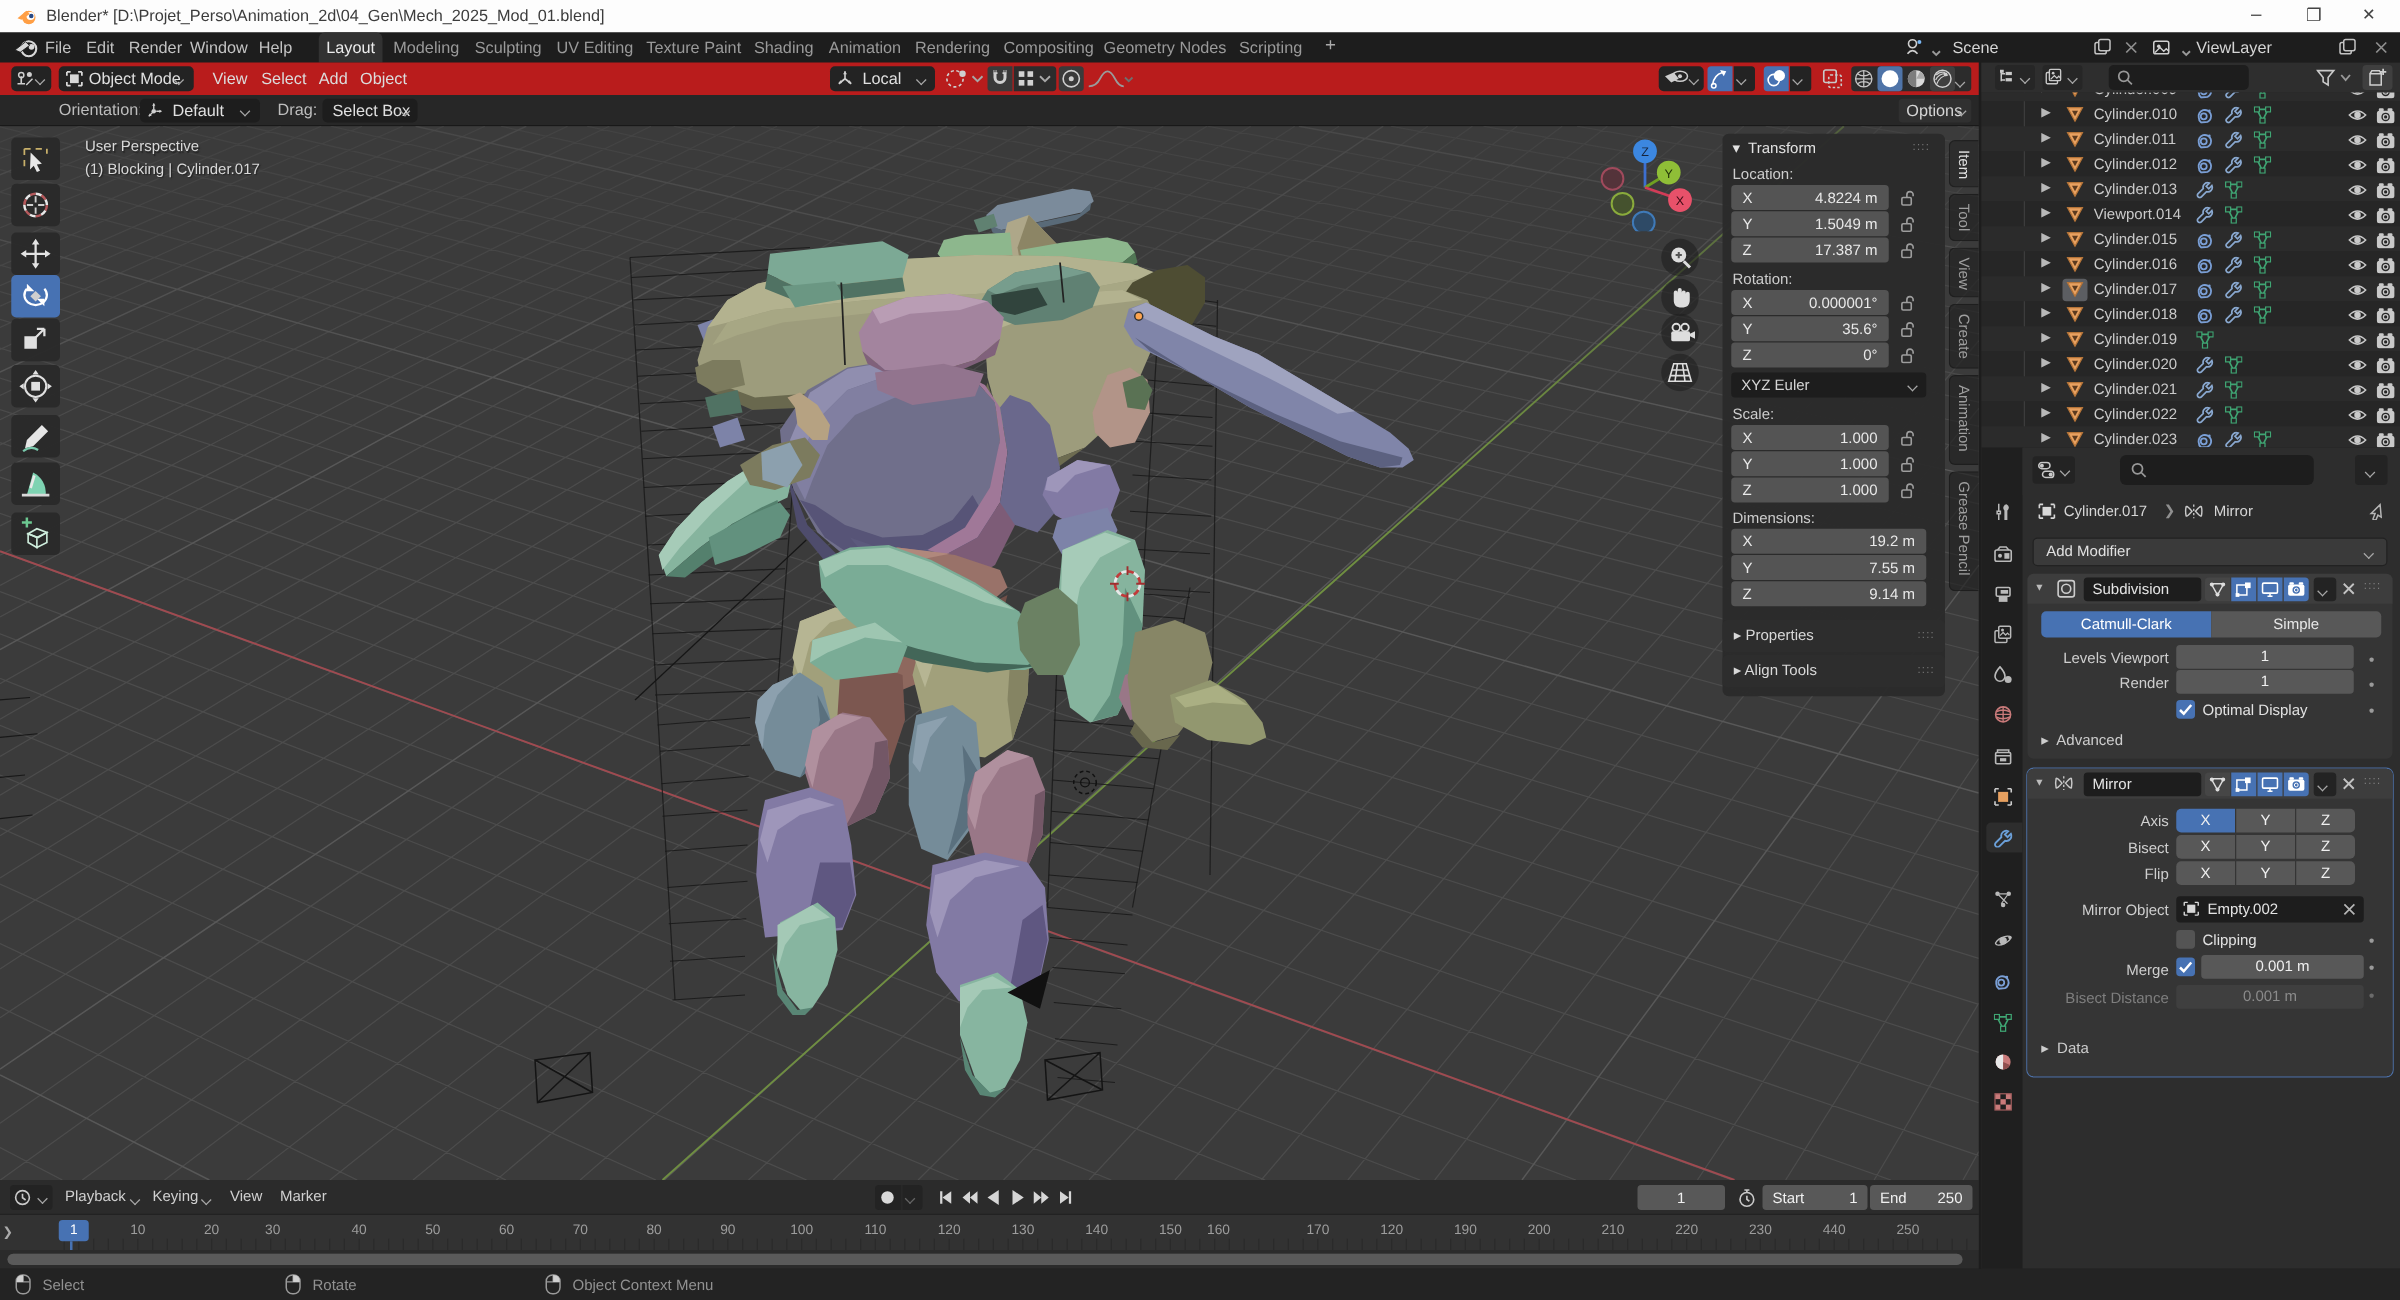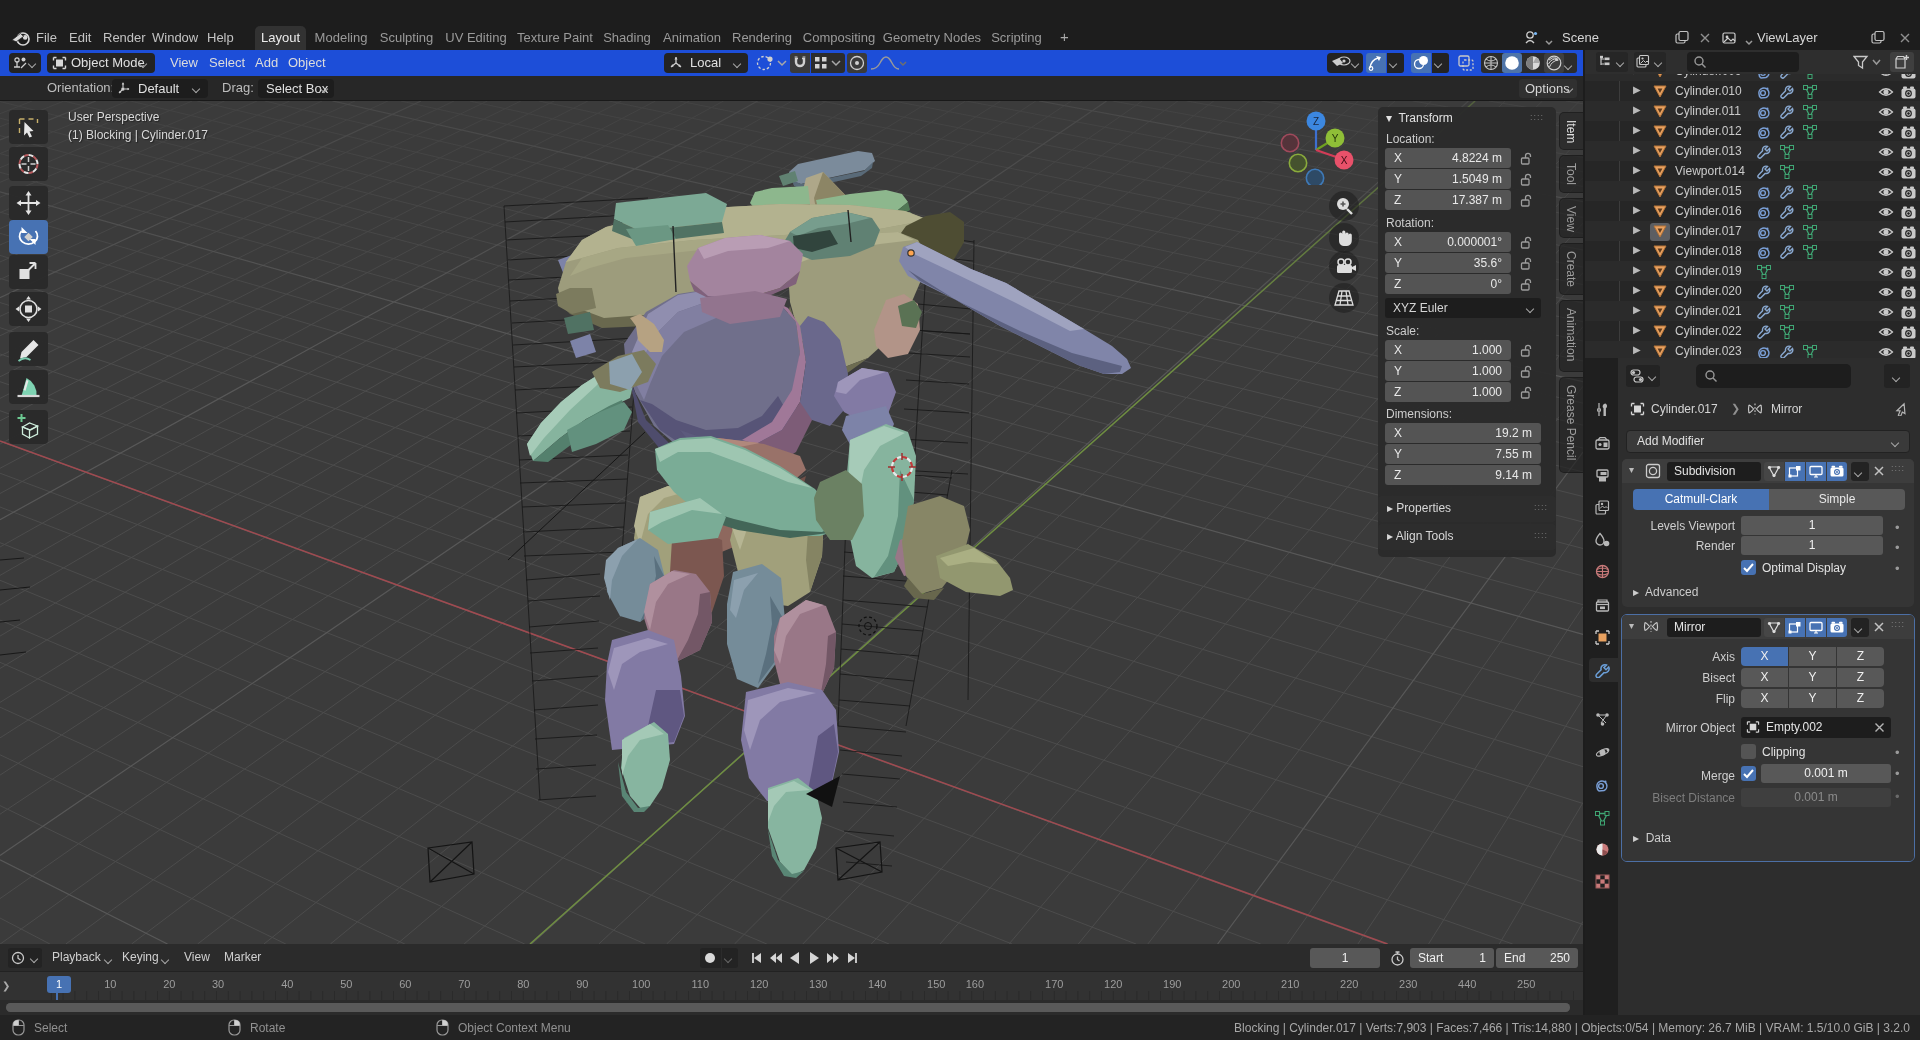--- a/index.html
+++ b/index.html
@@ -4,40 +4,52 @@
 html,body{width:1920px;height:1040px;overflow:hidden;background:#1d1d1d;
  font-family:"Liberation Sans",sans-serif;-webkit-font-smoothing:antialiased}
 .abs{position:absolute}
 #page{position:relative;width:1920px;height:1040px}
 #titlebar{position:absolute;left:0;top:0;width:1920px;height:26px;background:#fdfdfd;color:#3c3c3c;font-size:13px}
 .wbtn{position:absolute;top:0;width:46px;height:26px;color:#444;text-align:center;font-size:12px;line-height:24px}
 #menubar{position:absolute;left:0;top:26px;width:1920px;height:22px;background:#1d1d1d;color:#c3c3c3;font-size:13px}
 #menubar span.m{position:absolute;top:4px}
 .wtab{position:absolute;top:0;height:24px;color:#9a9a9a;font-size:13px;padding-top:4px;text-align:center;border-radius:5px 5px 0 0}
 .wtab.on{background:#323232;color:#ececec}
-#vhead{position:absolute;left:0;top:50px;width:1583px;height:26px;background:#1d4ed8;color:#dcdcdc;font-size:13px}
+#vhead{position:absolute;left:0;top:50px;width:1583px;height:26px;background:#b91c1c;color:#dcdcdc;font-size:13px}
 #vtool{position:absolute;left:0;top:76px;width:1583px;height:25px;background:#272727;color:#bdbdbd;font-size:13px;border-bottom:1px solid #191919}
 .pill{position:absolute;background:#232323;border-radius:4px;height:20px;top:3px;color:#e0e0e0}
 .dpill{position:absolute;background:#1d1d1d;border-radius:4px;height:19px;color:#e0e0e0}
 .chev{display:inline-block;width:9px;height:9px;position:relative}
 .chev:before{content:"";position:absolute;left:0;top:2px;width:5px;height:5px;border-right:1.4px solid #a8a8a8;border-bottom:1.4px solid #a8a8a8;transform:rotate(45deg)}
 #viewport{position:absolute;left:0;top:101px;width:1583px;height:843px;background:#3b3b3b;overflow:hidden}
 .tbtn{position:absolute;left:9px;width:39px;height:34px;background:rgba(41,41,41,.95);border-radius:4px}
 .tbtn.on{background:#4772b3}
 #outliner{position:absolute;left:1585px;top:50px;width:335px;height:308px;background:#262626;overflow:hidden}
 #props{position:absolute;left:1585px;top:358px;width:335px;height:657px;background:#2d2d2d;overflow:hidden}
 #timeline{position:absolute;left:0;top:944px;width:1583px;height:71px;background:#2b2b2b}
 #status{position:absolute;left:0;top:1015px;width:1920px;height:25px;background:#232323;color:#919191;font-size:12px}
 svg{display:block}
 .vtabs{position:absolute;writing-mode:vertical-rl;font-size:12px;color:#b9b9b9}
 .otext{font-size:12px;color:#cacaca}
 </style></head>
 <body>
 <div id="page">
 
+<div id="titlebar">
+ <svg class="abs" style="left:13px;top:4px" width="18" height="18" viewBox="0 0 18 18">
+  <circle cx="10" cy="10" r="5.4" fill="#ff9f45"></circle>
+        <circle cx="11.4" cy="8.7" r="3.2" fill="#fff"></circle>
+  <circle cx="12" cy="8.7" r="1.8" fill="#2a4a84"></circle>
+        <path d="M1 10.5 L8.2 4.6 L10.8 7.2 L4.2 11.8 Z" fill="#ff9f45"></path>
+ </svg>
+ <span class="abs" style="left:37px;top:5px">Blender* [D:\Projet_Perso\Animation_2d\04_Gen\Mech_2025_Mod_01.blend]</span>
+ <div class="wbtn" style="right:92px;font-size:15px">–</div>
+ <div class="wbtn" style="right:46px;font-size:14px">❐</div>
+ <div class="wbtn" style="right:2px;font-size:13px">✕</div>
+</div>
 
 <div id="menubar">
  <svg class="abs" style="left:11px;top:3px" width="22" height="18" viewBox="0 0 22 18">
   <circle cx="12" cy="10" r="6" fill="none" stroke="#d8d8d8" stroke-width="1.7"></circle>
   <circle cx="14.2" cy="8.4" r="2.3" fill="#d8d8d8"></circle>
   <path d="M1 11 L9.5 4.4 L12.6 7.4 L5.2 12.8 Z" fill="#d8d8d8" stroke="#1d1d1d" stroke-width="0.7"></path>
  </svg>
  <span class="m" style="left:36px">File</span>
       <span class="m" style="left:69px">Edit</span>
  <span class="m" style="left:103px">Render</span>
@@ -1473,14 +1485,13 @@
       </svg>
       <span class="abs" style="left:250px;top:6px">Rotate</span>
  <svg class="abs" style="left:436px;top:4px" width="13" height="17" viewBox="0 0 13 17">
     <rect x="1" y="1" width="11" height="15" rx="5" fill="none" stroke="#9a9a9a" stroke-width="1.2"></rect>
     <path d="M1.2 6.5 h10.6" stroke="#9a9a9a" stroke-width="1"></path>
         <path d="M6.5 1v5.5" stroke="#9a9a9a" stroke-width="1"></path>
     <path d="M1.2 6.5 V5.8 Q1.2 1 6.5 1 V6.5z" fill="none"></path>
         <path d="M11.8 6.5 V5.8 Q11.8 1 6.5 1 V6.5z" fill="#d0d0d0"></path>
       </svg>
       <span class="abs" style="left:458px;top:6px">Object Context Menu</span>
- <span class="abs" style="right:10px;top:6px;color:#a8a8a8">Blocking | Cylinder.017 | Verts:7,903 | Faces:7,466 | Tris:14,880 | Objects:0/54 | Memory: 26.7 MiB | VRAM: 1.5/10.0 GiB | 3.2.0</span>
 </div>
 </div>
 </body></html>

